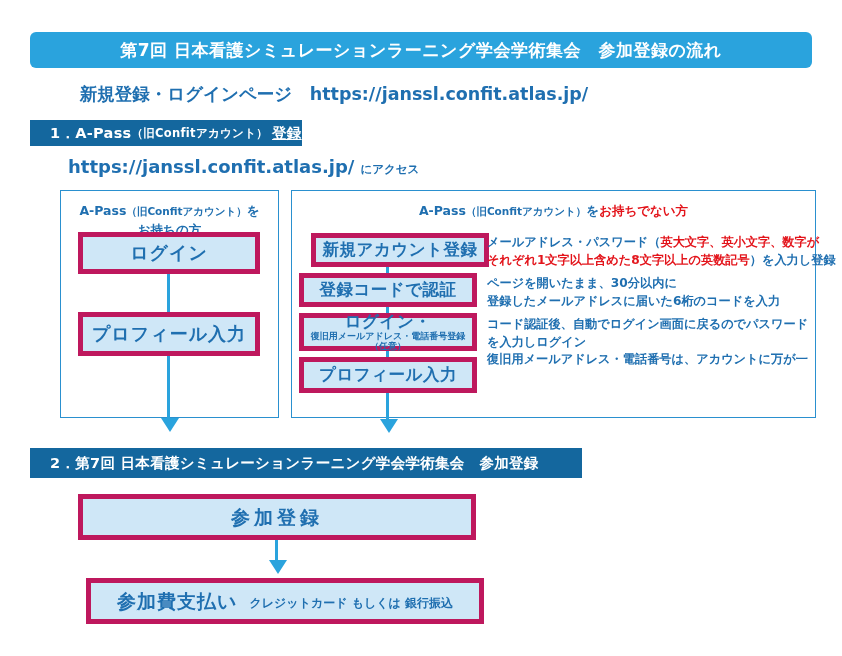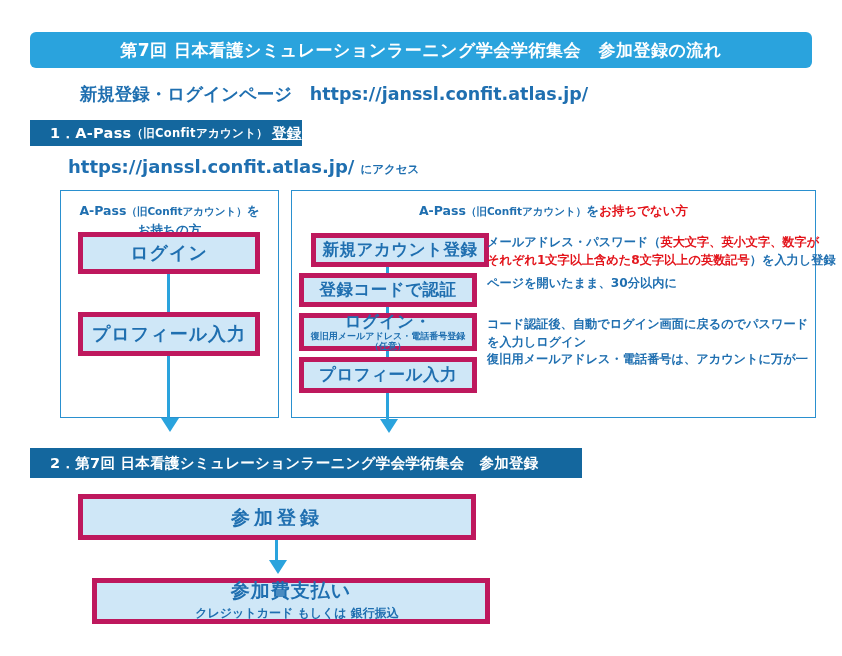--- a/index.html
+++ b/index.html
@@ -140,22 +140,22 @@
     font-size: 16.5px;
     letter-spacing: 0.5px;
   }
 
   
   #box-join {
     left: 78px; top: 494px; width: 398px; height: 46px;
   }
   #box-join .main { font-size: 19px; letter-spacing: 4px; }
   #box-pay {
-    left: 92px; top: 578px; width: 398px; height: 46px;
-    flex-direction: column;
+    left: 86px; top: 578px; width: 398px; height: 46px;
+    flex-direction: row;
   }
   #box-pay .main { font-size: 19px; letter-spacing: 1px; }
   #box-pay .sub2 { font-size: 12px; font-weight: bold; margin-left: 12px; margin-top: 4px; }
 
   
   .desc {
     position: absolute;
     left: 487px;
     font-size: 12.2px;
     font-weight: bold;
@@ -274,20 +274,21 @@
 <div class="arrow-stem" id="stem-right"></div>
 <div class="arrow-head" id="head-right"></div>
 
 <div class="desc" id="desc-1">
   <span>メールアドレス・パスワード（</span><span class="red">英大文字、英小文字、数字が</span><br>
   <span class="red">それぞれ1文字以上含めた8文字以上の英数記号</span><span>）を入力し登録</span>
 </div>
 
 <div class="desc" id="desc-2">
   <span>ページを開いたまま、30分以内に</span><br>
+  <span>登録したメールアドレスに届いた6桁のコードを入力</span>
 </div>
 
 <div class="desc" id="desc-3">
   <span>コード認証後、自動でログイン画面に戻るのでパスワード</span><br>
   <span>を入力しログイン</span><br>
   <span>復旧用メールアドレス・電話番号は、アカウントに万が一</span><br>
 </div>
 
 <div class="section-bar" id="section2-bar">
   <span>2．第7回 日本看護シミュレーションラーニング学会学術集会　参加登録</span>

